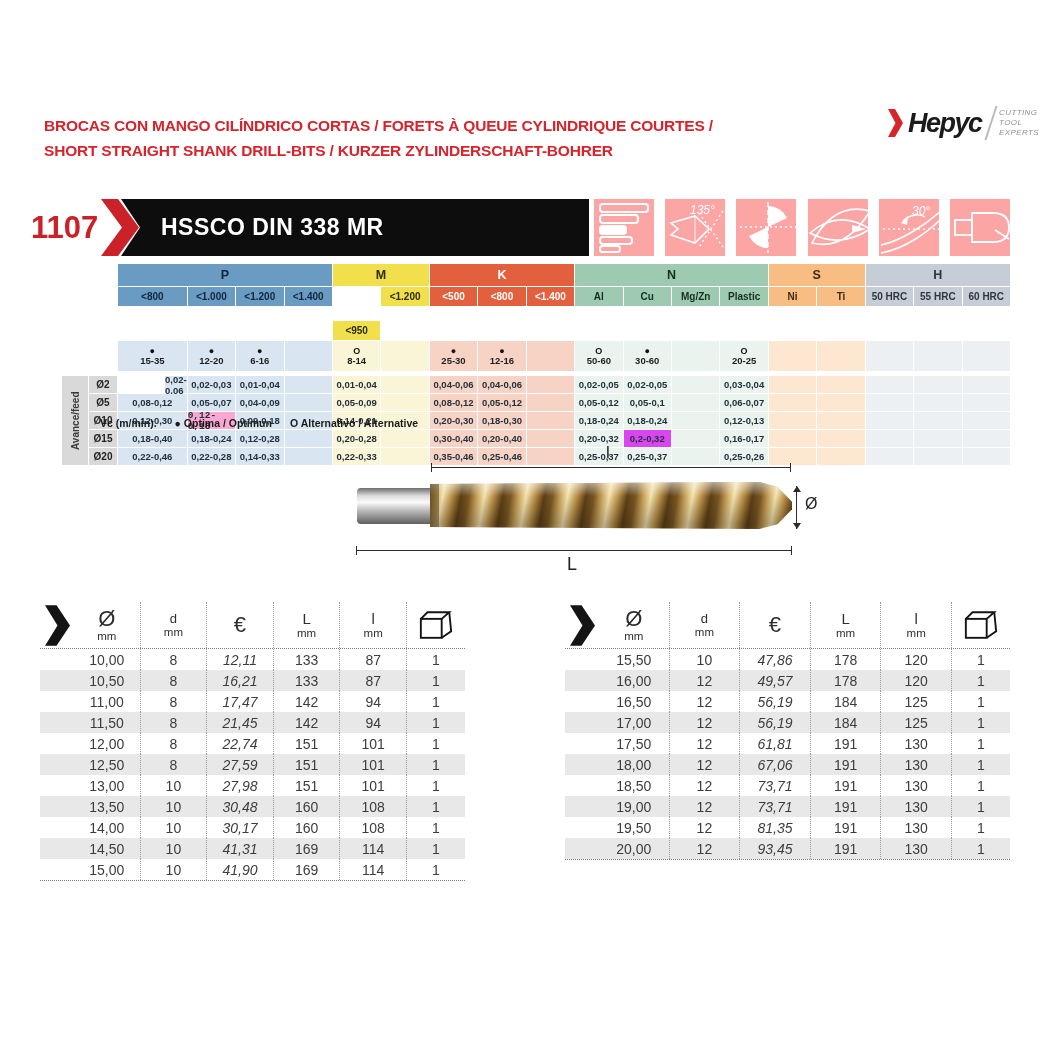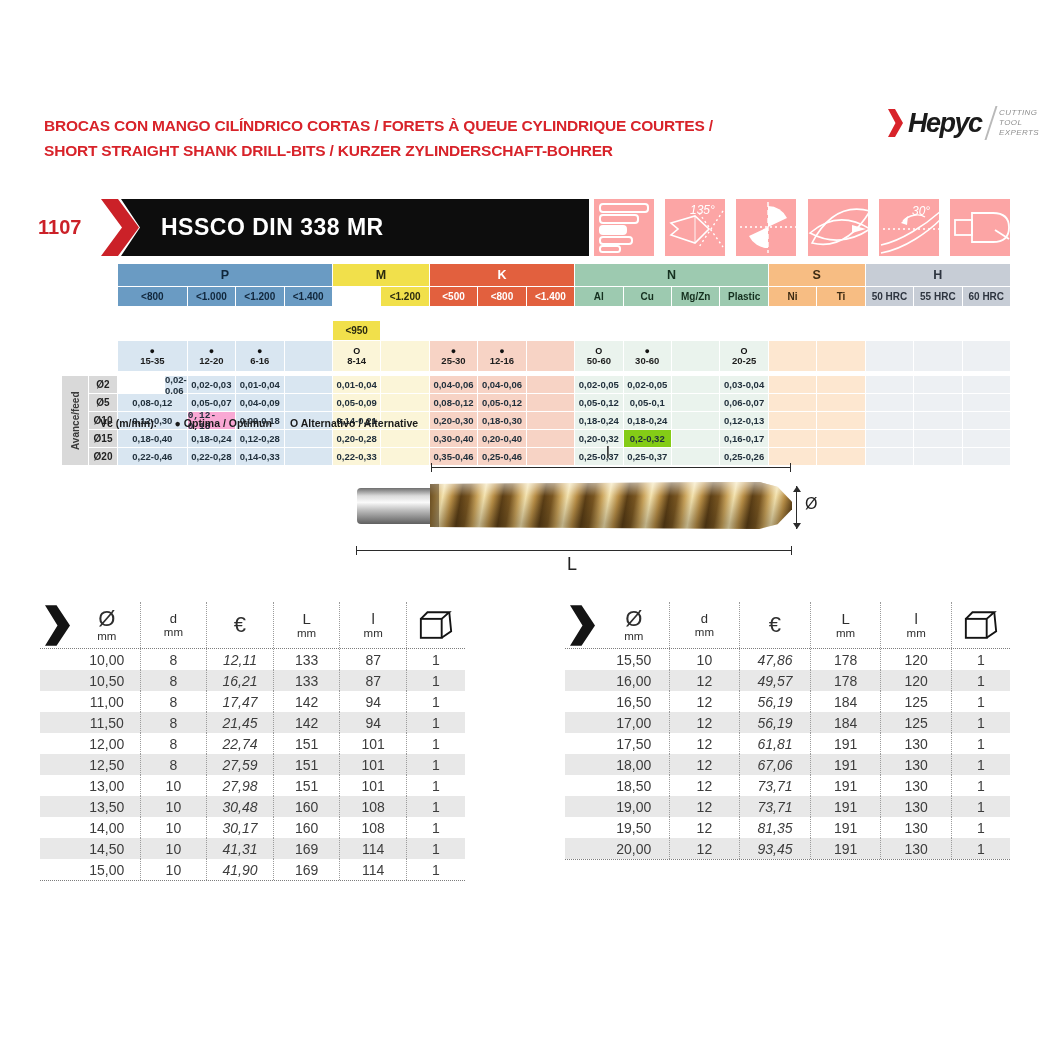--- a/index.html
+++ b/index.html
@@ -7,21 +7,21 @@
   body { width:1040px; height:1040px; position:relative; font-family:"Liberation Sans", sans-serif; overflow:hidden; }
 
   
   .title-line { position:absolute; left:44px; font-size:15.5px; font-weight:700; color:#d8232a; letter-spacing:-0.2px; white-space:nowrap; }
   .logo { position:absolute; left:888px; top:106px; display:flex; align-items:center; gap:5px; }
   .logo-word { font-size:27px; font-weight:800; font-style:italic; color:#1b1b1b; letter-spacing:-1.5px; }
   .logo-slash { width:1.5px; height:34px; background:#b9b9b9; transform:skewX(-18deg); margin:0 3px; }
   .logo-tag { display:flex; flex-direction:column; font-size:8px; color:#8f8f8f; font-style:italic; letter-spacing:.4px; line-height:1.25; }
 
   
-  .code { position:absolute; left:38px; top:199px; height:57px; line-height:57px; font-size:20px; font-weight:800; color:#cb2128; }
+  .code { position:absolute; left:31px; top:199px; height:57px; line-height:57px; font-size:31px; font-weight:800; color:#cb2128; }
   .band-chevron { position:absolute; left:101px; top:199px; }
   .band { position:absolute; left:121px; top:199px; width:468px; height:57px; background:#0d0d0d; display:flex; align-items:center; padding-left:40px; clip-path:polygon(0 0,100% 0,100% 100%,0 100%,19px 50%); }
   .band-name { color:#fff; font-size:23px; font-weight:700; letter-spacing:.5px; }
   .icon-strip { position:absolute; left:594px; top:199px; width:416px; height:57px; display:flex; justify-content:space-between; }
   .icon-tile { width:60px; height:57px; background:#fca5a5;text-align:center; }
   .icon-tile svg { width:64px; height:57px; display:block; }
 
   
   .ct-grid { position:absolute; left:62px; top:264px; width:948px; display:grid; grid-template-columns:26px 28px repeat(18,1fr); gap:1px; }
   .ct-cell { display:flex; align-items:center; justify-content:center; }
@@ -299,21 +299,21 @@
     <div class="ct-cell ct-feed" style="background: rgb(217, 230, 241);">0,18-0,40</div>
     <div class="ct-cell ct-feed" style="background: rgb(217, 230, 241);">0,18-0,24</div>
     <div class="ct-cell ct-feed" style="background: rgb(217, 230, 241);">0,12-0,28</div>
     <div class="ct-cell ct-feed" style="background: rgb(217, 230, 241);"></div>
     <div class="ct-cell ct-feed" style="background: rgb(251, 245, 216);">0,20-0,28</div>
     <div class="ct-cell ct-feed" style="background: rgb(251, 245, 216);"></div>
     <div class="ct-cell ct-feed" style="background: rgb(247, 211, 197);">0,30-0,40</div>
     <div class="ct-cell ct-feed" style="background: rgb(247, 211, 197);">0,20-0,40</div>
     <div class="ct-cell ct-feed" style="background: rgb(247, 211, 197);"></div>
     <div class="ct-cell ct-feed" style="background: rgb(234, 243, 237);">0,20-0,32</div>
-    <div class="ct-cell ct-feed" style="background: #84cc16;">0,2-0,32</div>
+    <div class="ct-cell ct-feed" style="background: #d946ef;">0,2-0,32</div>
     <div class="ct-cell ct-feed" style="background: rgb(234, 243, 237);"></div>
     <div class="ct-cell ct-feed" style="background: rgb(234, 243, 237);">0,16-0,17</div>
     <div class="ct-cell ct-feed" style="background: rgb(253, 231, 208);"></div>
     <div class="ct-cell ct-feed" style="background: rgb(253, 231, 208);"></div>
     <div class="ct-cell ct-feed" style="background: rgb(237, 240, 243);"></div>
     <div class="ct-cell ct-feed" style="background: rgb(237, 240, 243);"></div>
     <div class="ct-cell ct-feed" style="background: rgb(237, 240, 243);"></div>
     <div class="ct-cell ct-dia">Ø20</div>
     <div class="ct-cell ct-feed" style="background: rgb(217, 230, 241);">0,22-0,46</div>
     <div class="ct-cell ct-feed" style="background: rgb(217, 230, 241);">0,22-0,28</div>

